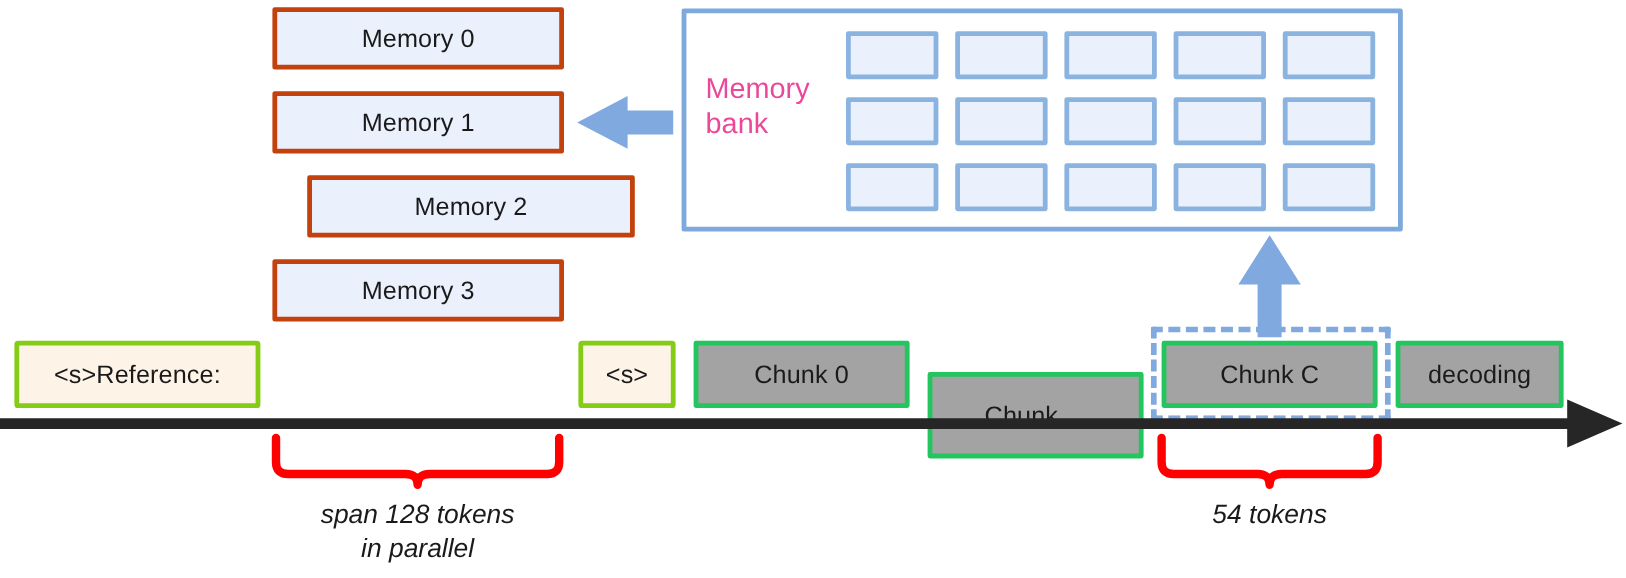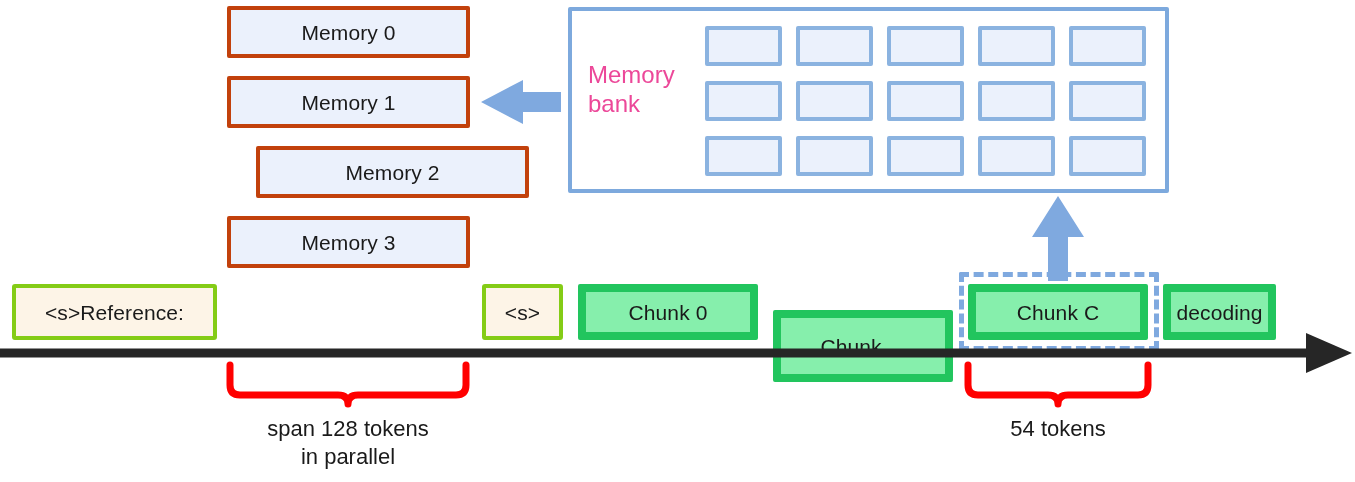--- a/index.html
+++ b/index.html
@@ -38,22 +38,22 @@
 
   
   .tok-orange{
     background:#FDF4E7;
     border:4px solid #84cc16;
     border-radius:3px;
   }
 
   
   .tok-green{
-    background:#86efac;
-    border:8px solid #22c55e;
+    background:#a3a3a3;
+    border:4px solid #22c55e;
     border-radius:2px;
   }
 
   
   #membank-frame{
     position:absolute;
     box-sizing:border-box;
     background:#ffffff;
     border:4px solid #7DA9DD;
     border-radius:2px;
@@ -94,20 +94,21 @@
   .svg-layer *{pointer-events:auto;}
 
   
   .caption{
     position:absolute;
     font-size:22px;
     line-height:1.28;
     color:#1a1a1a;
     text-align:center;
     white-space:pre-line;
+    font-style:italic;
   }
 </style>
 </head>
 <body>
 
 <div id="canvas">
 
   <div class="box mem" style="left:227px; top:6px; width:243px; height:52px;">
     <span>Memory 0</span>
   </div>
@@ -157,21 +158,21 @@
   </div>
 
   <div class="box tok-green" style="left:773px; top:284px; width:180px; height:72px;margin-top:26px;">
     <span>Chunk ...</span>
   </div>
 
   <div class="box tok-green" style="left:968px; top:284px; width:180px; height:56px;">
     <span>Chunk C</span>
   </div>
 
-  <div class="box tok-green" style="left:1163px; top:284px; width:113px; height:56px;">
+  <div class="box tok-green" style="left:1163px; top:284px; width:140px; height:56px;">
     <span>decoding</span>
   </div>
 
   <div id="chunkc-dashed" style="left:959px; top:272px; width:200px; height:79px;"></div>
 
   <svg class="svg-layer" viewBox="0 0 1355 482" xmlns="http://www.w3.org/2000/svg">
 
     <g>
       <path d="M 481 102 L 523 80 L 523 92 L 561 92 L 561 112 L 523 112 L 523 124 Z" fill="#7FA9DF"></path>
     </g>

